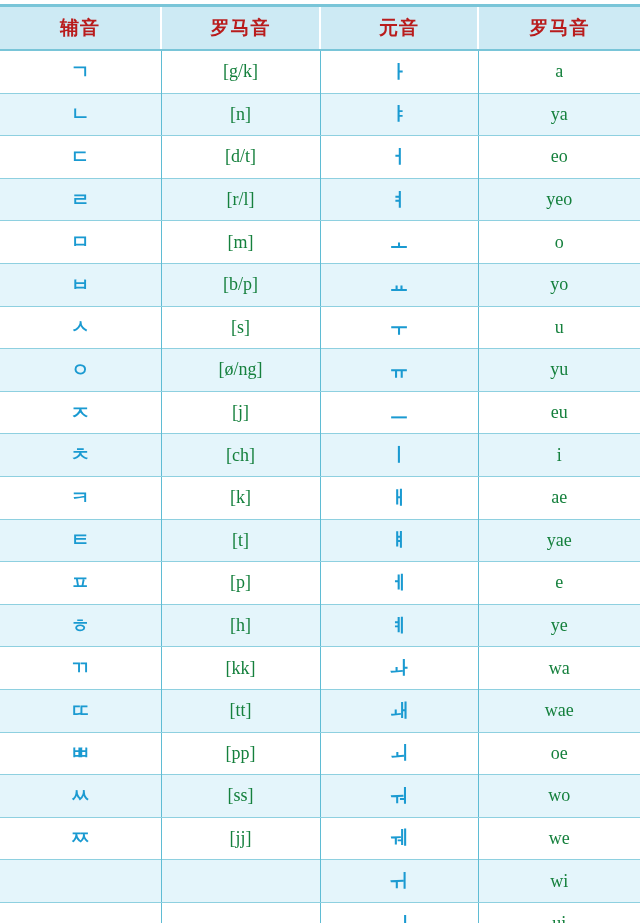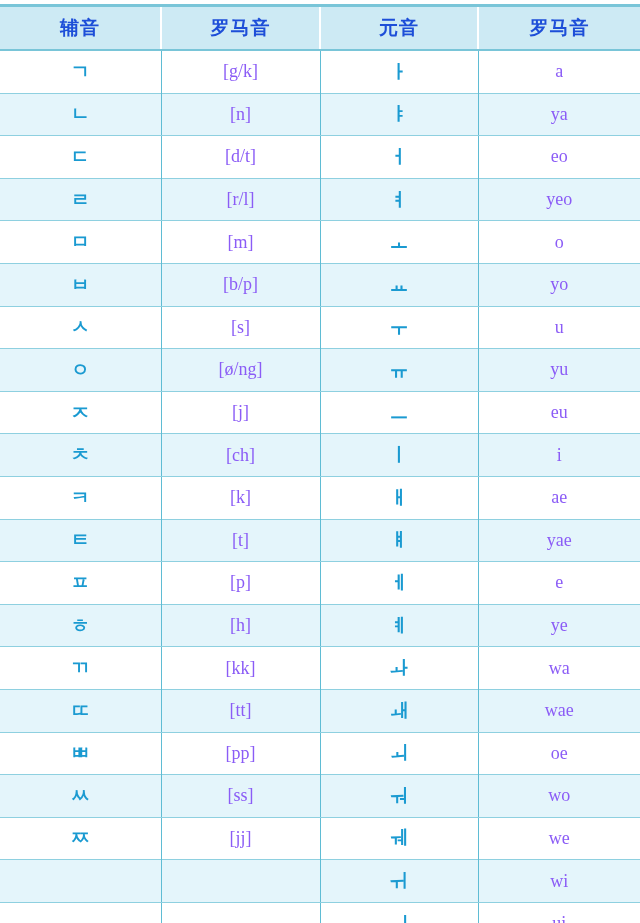--- a/index.html
+++ b/index.html
@@ -31,21 +31,21 @@
     border-bottom: 3px solid #79c5d8;
   }
 
   col.c-cons    { width: 161px; }
   col.c-consrom { width: 159px; }
   col.c-vow     { width: 158px; }
   col.c-vowrom  { width: 162px; }
 
   thead th {
     background: #cdeaf4;
-    color: #1d4ed8;
+    color: #b91c1c;
     font-family: Liberation Serif, serif;
     font-size: 19px;
     font-weight: bold;
     letter-spacing: 1px;
     height: 42px;
     padding: 0;
     text-align: center;
     vertical-align: middle;
     border-right: 2px solid #ffffff;
     border-top: 2px solid #8ed0e0;
@@ -77,21 +77,21 @@
 
   .jamo {
     color: #1a9ad1;
     font-family: "DejaVu Sans", "Liberation Sans", sans-serif;
     font-size: 19px;
     font-weight: bold;
     line-height: 1;
     display: inline-block;
   }
   .rom {
-    color: #8b5cf6;
+    color: #15803d;
     font-family: "Liberation Serif", "DejaVu Serif", serif;
     font-size: 18px;
     line-height: 1;
     display: inline-block;
   }
   .empty { display: inline-block; min-height: 1px; }
 </style>
 </head>
 <body>
 

